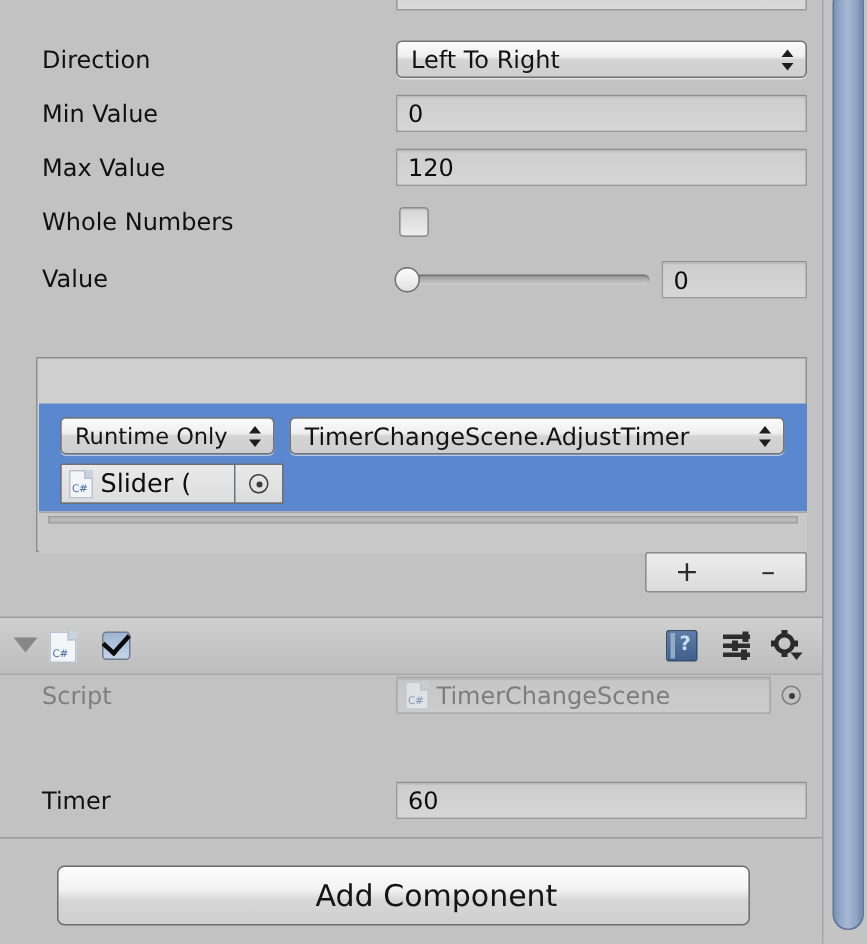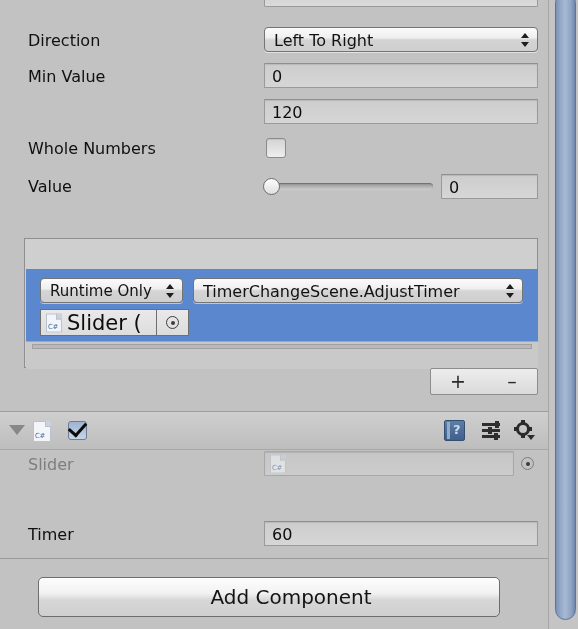--- a/index.html
+++ b/index.html
@@ -205,21 +205,21 @@
     position: absolute;
     left: 5px;
     top: 50%;
     transform: translateY(-50%);
   }
   .objfield .otext {
     position: absolute;
     left: 26px;
     top: 50%;
     transform: translateY(-50%);
-    font-size: 21px;
+    font-size: 17px;
     color: #0d0d0d;
     white-space: nowrap;
     overflow: hidden;
     text-align: center;
   }
   .picker {
     position: absolute;
     box-sizing: border-box;
     height: 27px;
     width: 32px;
@@ -521,20 +521,21 @@
   </div>
 
   <div class="row" style="top:62px;">
     <span class="lbl">Min Value</span>
     <div class="field" style="top:1px;">
       <span class="val">0</span>
     </div>
   </div>
 
   <div class="row" style="top:98px;">
+    <span class="lbl">Max Value</span>
     <div class="field" style="top:1px;padding-left:29px;">
       <span class="val">120</span>
     </div>
   </div>
 
   <div class="row" style="top:134px;">
     <span class="lbl">Whole Numbers</span>
     <div class="checkbox" style="left:266px; top:4px;"></div>
   </div>
 
@@ -603,25 +604,26 @@
       <span class="gcore"></span>
       <span class="sp t"></span>
         <span class="sp b"></span>
       <span class="sp l"></span>
         <span class="sp r"></span>
       <span class="gtri"></span>
     </span>
   </div>
 
   <div class="row" style="top:450px;">
-    <span class="lbl dim">Slider</span>
+    <span class="lbl dim">Script</span>
     <div class="field dim" style="left:264px; width:250px; top:1px;">
       <span class="oicon" style="position:absolute; left:5px; top:50%; transform:translateY(-50%);">
         <span class="cs-icon dimmed"><span class="fold"></span></span>
       </span>
+      <span class="val" style="left:26px;">TimerChangeScene</span>
     </div>
     <span class="target-glyph" style="left:521px; top:7px; border-color:#7d7d7d;"></span>
   </div>
 
 
   <div class="row" style="top:520px;">
     <span class="lbl">Timer</span>
     <div class="field" style="top:1px;">
       <span class="val">60</span>
     </div>

